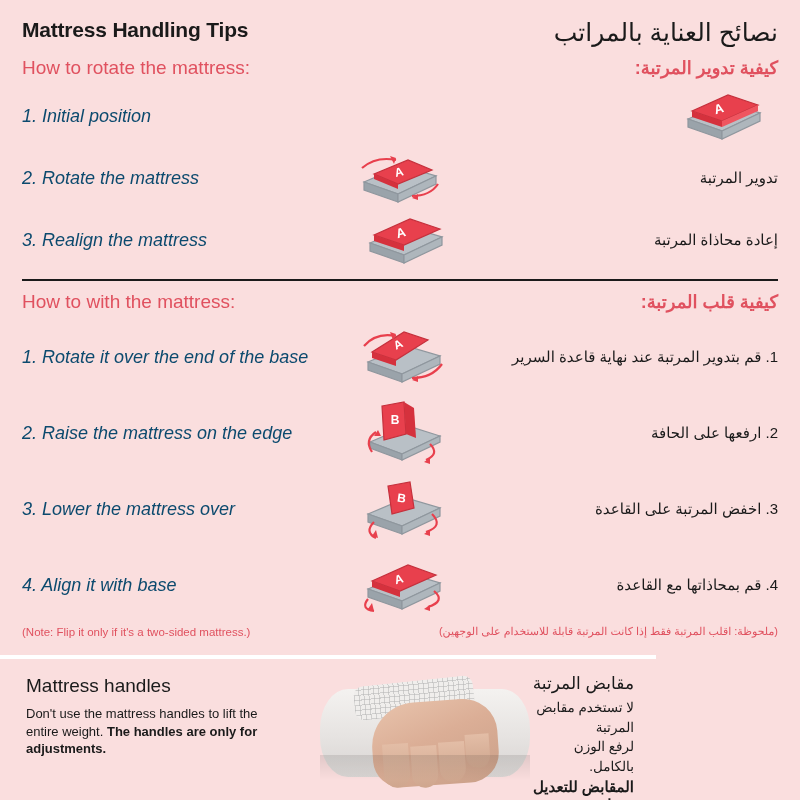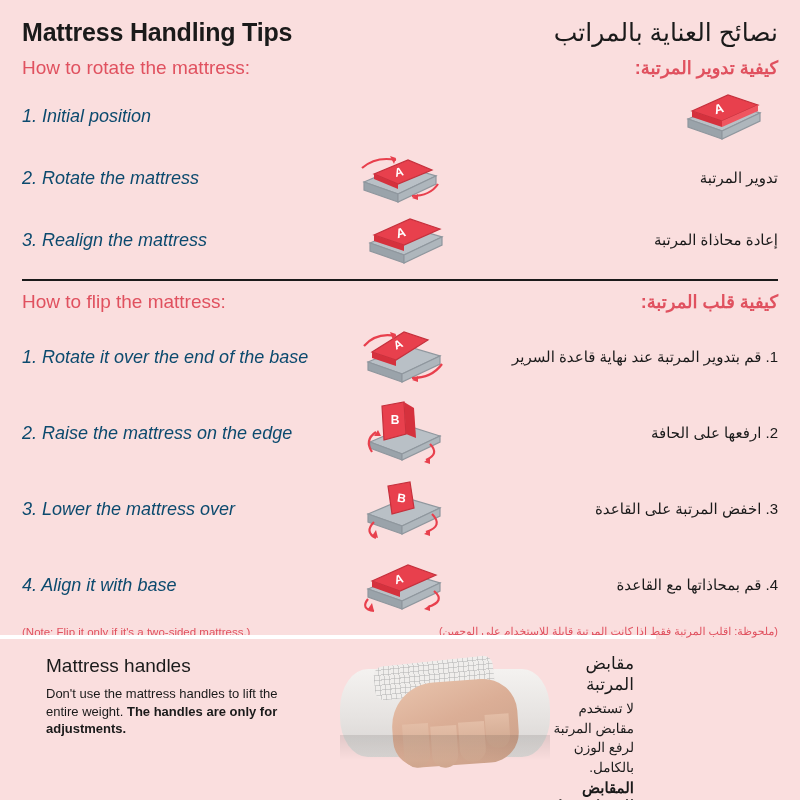--- a/index.html
+++ b/index.html
@@ -26,21 +26,21 @@
     height: 655px;
     padding: 18px 22px 0 22px;
     box-sizing: border-box;
   }
   .title-row {
     display: flex;
     justify-content: space-between;
     align-items: flex-start;
   }
   .title-en {
-    font-size: 25px;
+    font-size: 21px;
     font-weight: bold;
     color: #1a1a1a;
     letter-spacing: -0.2px;
   }
   .title-ar {
     font-size: 25px;
     font-weight: normal;
     color: #1a1a1a;
     direction: rtl;
   }
@@ -106,28 +106,27 @@
   }
   .note-ar {
     font-size: 11px;
     color: #e0515f;
     direction: rtl;
   }
   
   .bottom {
     position: absolute;
     left: 0;
-    top: 635px;
+    top: 655px;
     width: 656px;
     height: 145px;
     background: #fadede;
     border-top: 4px solid #ffffff;
     display: flex;
     box-sizing: border-box;
-    padding-left: 20px;
   }
   .bottom-left {
     width: 300px;
     padding: 16px 0 0 26px;
     box-sizing: border-box;
   }
   .bl-title {
     font-size: 19px;
     color: #1a1a1a;
     margin-bottom: 8px;
@@ -291,21 +290,21 @@
           </svg>
         </div>
         <div class="step-ar">إعادة محاذاة المرتبة</div>
       </div>
 
     </div>
 
     <div class="divider"></div>
 
     <div class="sub-row">
-      <div class="sub-en">How to flip the mattress:</div>
+      <div class="sub-en">How to with the mattress:</div>
       <div class="sub-ar">كيفية قلب المرتبة:</div>
     </div>
 
     <div class="steps">
 
       <div class="step tall">
         <div class="step-en">1. Rotate it over the end of the base</div>
         <div class="step-ico">
           <svg width="104" height="62" viewBox="0 0 104 62">
             <polygon points="20,36 58,20 92,30 54,48" fill="#b9c0c6" stroke="#8f979e" stroke-width="1.2"></polygon>

